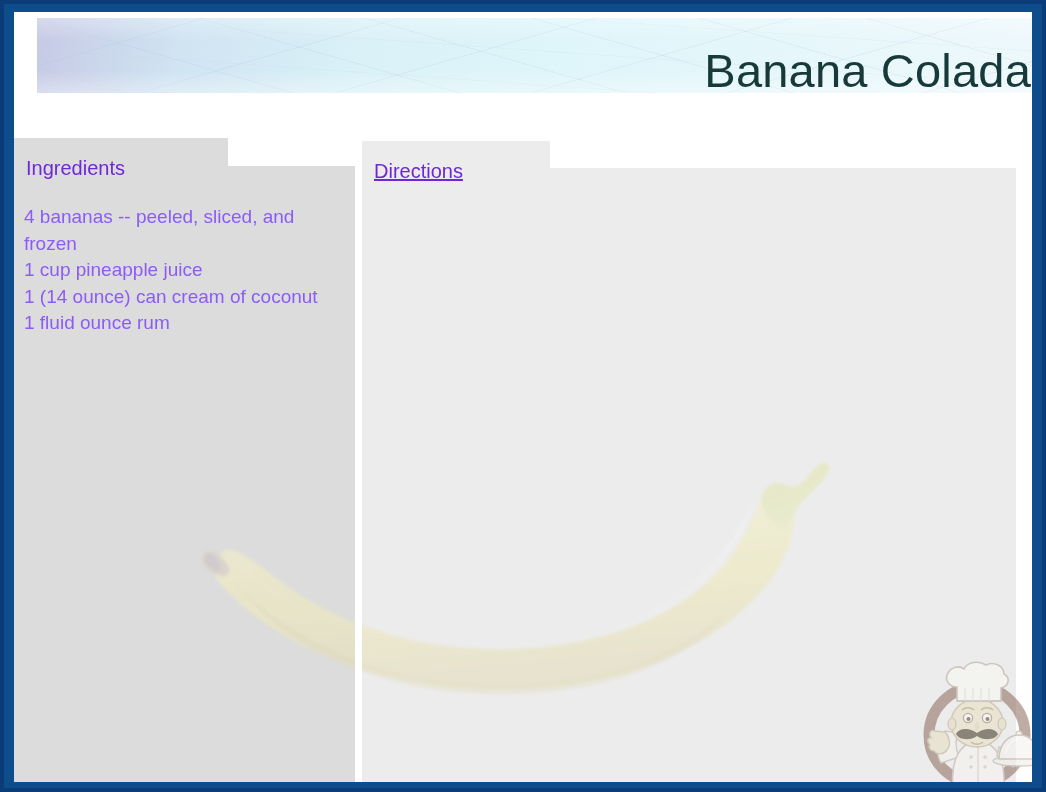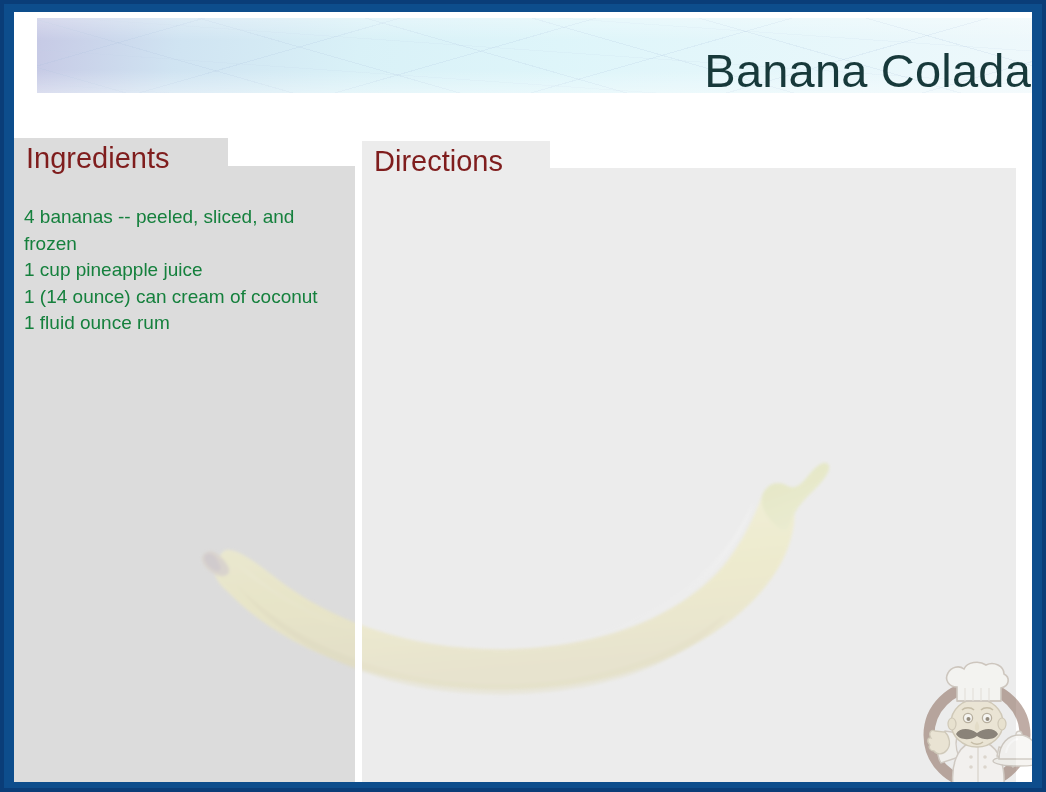--- a/index.html
+++ b/index.html
@@ -125,43 +125,44 @@
     top: 156px;
     width: 654px;
     height: 614px;
     background: #ececec;
   }
 
   
   .tab-label {
     position: absolute;
     background: #dcdcdc;
-    color: #7f1d1d;
-    font-size: 29px;
+    color: #6d28d9;
+    font-size: 20px;
     line-height: 1;
-    padding: 6px 10px 8px 12px;
+    padding: 20px 10px 8px 12px;
     white-space: nowrap;
   }
   #ingredients-tab {
     left: 0px;
     top: 126px;
     width: 192px;
     background: #dcdcdc;
   }
   #directions-tab {
     left: 348px;
     top: 129px;
     width: 166px;
     background: #ececec;
+    text-decoration: underline;
   }
 
   
   .panel-body {
     position: absolute;
-    color: #15803d;
+    color: #8b5cf6;
     white-space: pre-line;
   }
   #ingredients-list {
     left: 10px;
     top: 192px;
     width: 326px;
     font-size: 19px;
     line-height: 26.5px;
   }
   #directions-text {

